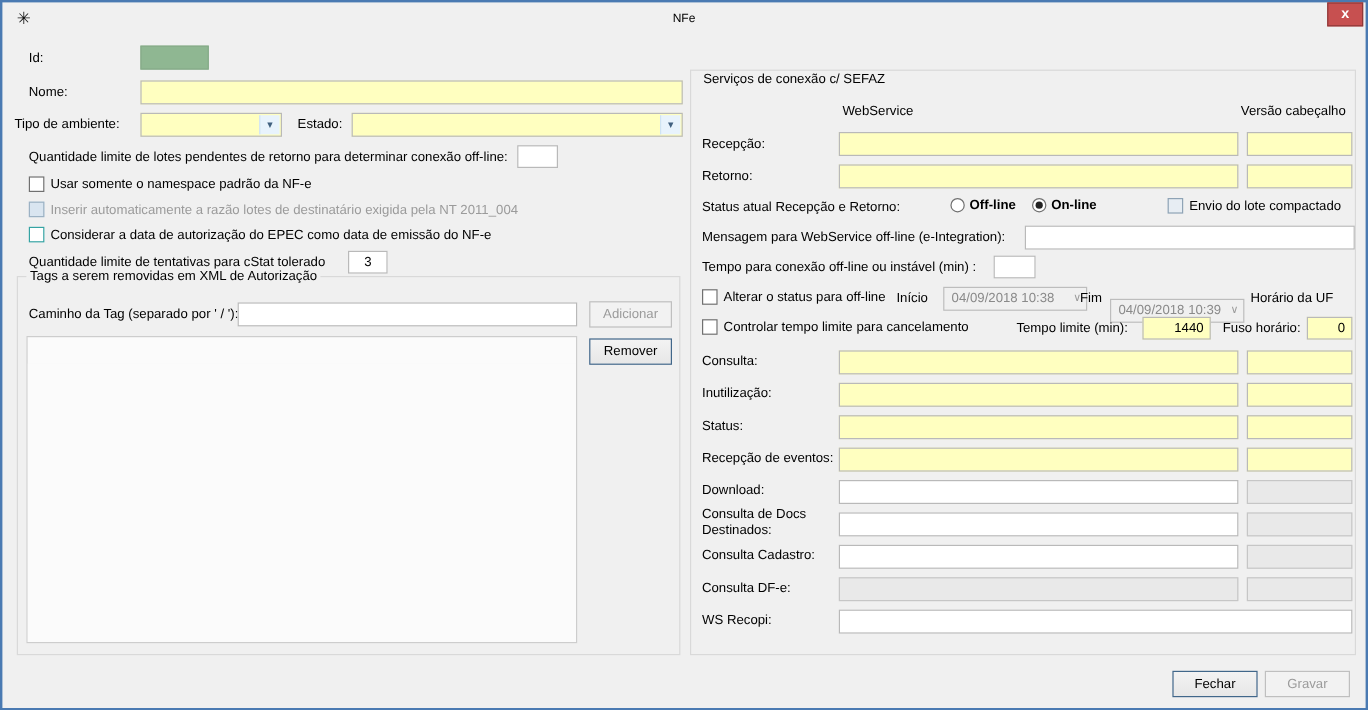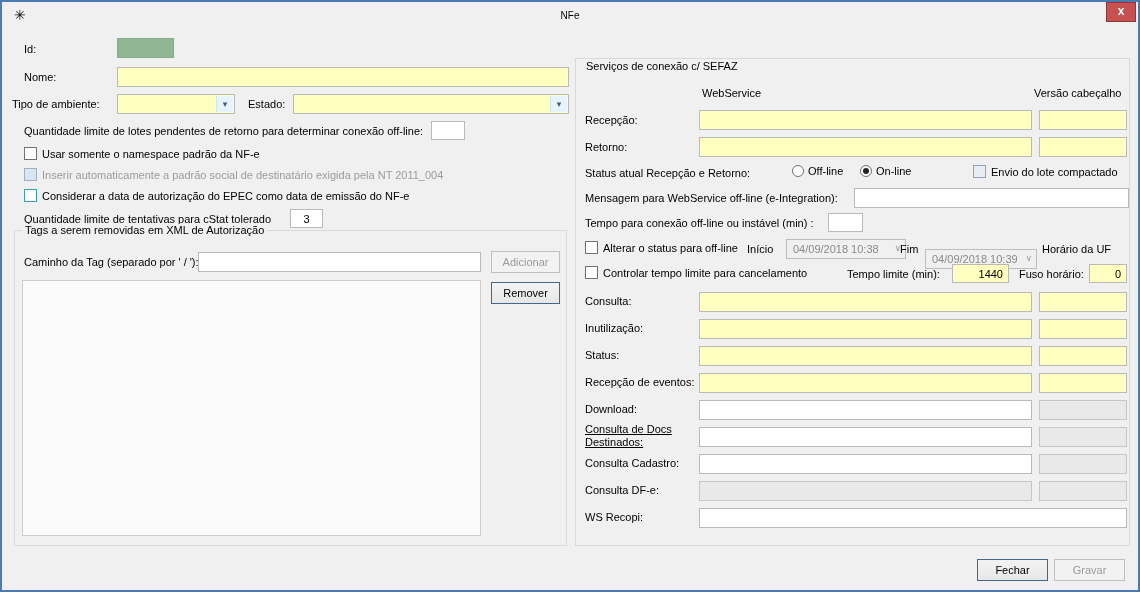--- a/index.html
+++ b/index.html
@@ -9,41 +9,41 @@
     background:#9a9a9a;
   }
   .window{position:absolute;inset:0;box-sizing:border-box;border:2px solid #4a7ab2;background:#f0f0f0;}
   .titlebar{position:absolute;left:0;right:0;top:0;height:28px;text-align:center;}
   .title{line-height:28px;font-size:10px;}
   .app-icon{position:absolute;left:12px;top:6px;font-size:14px;line-height:14px;color:#111;}
   .close-btn{position:absolute;right:2px;top:0;width:30px;height:20px;box-sizing:border-box;
     background:#c75050;border:1px solid #8e3838;color:#fff;text-align:center;line-height:17px;
     font-weight:bold;font-size:12px;cursor:pointer;}
   .lbl{position:absolute;white-space:nowrap;}
-  .lbl.wrap{white-space:normal;line-height:13px;text-decoration:underline;}
+  .lbl.wrap{white-space:normal;line-height:13px;}
   .inp{position:absolute;box-sizing:border-box;height:20px;border:1px solid #b9b9b9;background:#fff;
     font-family:inherit;font-size:11px;padding:0 3px;outline:none;color:#000;}
   .inp.yellow{background:#ffffc0;}
   .inp.gray{background:#e9e9e9;border-color:#c6c6c6;}
   .inp.h19{height:19px;}
   .inp.center{text-align:center;}
   .inp.rt{text-align:right;padding-right:5px;}
   .id-box{position:absolute;width:57px;height:20px;background:#8fb792;border:1px solid #86ab89;box-sizing:border-box;}
   .combo{position:absolute;height:20px;box-sizing:border-box;border:1px solid #b9b9b9;background:#ffffc0;}
   .combo .arrow{position:absolute;right:1px;top:1px;bottom:1px;width:16px;display:flex;align-items:center;
     justify-content:center;color:#41617f;font-size:9px;background:#e8f3fc;border-left:1px solid #cfe3f2;}
   .picker{position:absolute;height:20px;box-sizing:border-box;border:1px solid #bdbdbd;background:#f0f0f0;
     color:#8a8a8a;padding:3px 18px 0 6px;white-space:nowrap;}
   .picker .arrow{position:absolute;right:4px;top:3px;color:#9a9a9a;font-size:9px;}
   .cb-row{position:absolute;display:flex;align-items:center;white-space:nowrap;cursor:default;}
   .cb{width:13px;height:13px;box-sizing:border-box;border:1px solid #707070;background:#fff;margin-right:5px;flex:0 0 auto;}
   .cb.teal{border-color:#35a3a3;}
   .cb.dis{background:#d9e5f0;border-color:#9cb2c4;}
   .cb.tint{background:#e7edf3;border-color:#8fa3b5;}
-  .radio-row{position:absolute;display:flex;align-items:flex-end;white-space:nowrap;cursor:default;}
+  .radio-row{position:absolute;display:flex;align-items:flex-end;white-space:nowrap;cursor:default;font-weight:bold;}
   .radio{width:12px;height:12px;border-radius:50%;box-sizing:border-box;border:1px solid #707070;background:#fff;
     margin-right:4px;position:relative;flex:0 0 auto;}
   .radio.checked::after{content:"";position:absolute;left:2px;top:2px;width:6px;height:6px;border-radius:50%;background:#232323;}
   .group{position:absolute;border:1px solid #d9d9d9;box-sizing:border-box;}
   .group-label{position:absolute;background:#f0f0f0;padding:0 3px;white-space:nowrap;}
   .grid{position:absolute;box-sizing:border-box;border:1px solid #cdcdcd;background:#fbfbfb;overflow:hidden;}
   .grid-header{height:22px;display:flex;border-bottom:1px solid #cdcdcd;background:linear-gradient(#ffffff,#f1f1f1);}
   .grid-corner{width:15px;border-right:1px solid #d6d6d6;box-sizing:border-box;}
   .grid-col{flex:1;display:flex;align-items:center;justify-content:center;}
   .grid-body{position:absolute;top:22px;left:0;right:0;bottom:0;background:#fbfbfb;}
@@ -84,21 +84,21 @@
   <span class="lbl" style="left:22px;top:123px">Quantidade limite de lotes pendentes de retorno para determinar conexão off-line:</span>
   <input class="inp h19" style="left: 429px; top: 119px; width: 34px;">
 
   <div class="cb-row" style="left:22px;top:145px">
     <span class="cb"></span>
     <span class="txt">Usar somente o namespace padrão da NF-e</span>
   </div>
 
   <div class="cb-row" style="left:22px;top:166px">
     <span class="cb dis"></span>
-    <span class="txt lbl-x" style="color:#9b9b9b">Inserir automaticamente a padrão social de destinatário exigida pela NT 2011_004</span>
+    <span class="txt lbl-x" style="color:#9b9b9b">Inserir automaticamente a razão lotes de destinatário exigida pela NT 2011_004</span>
   </div>
 
   <div class="cb-row" style="left:22px;top:187px">
     <span class="cb teal"></span>
     <span class="txt">Considerar a data de autorização do EPEC como data de emissão do NF-e</span>
   </div>
 
   <span class="lbl" style="left:22px;top:211px">Quantidade limite de tentativas para cStat tolerado</span>
   <input class="inp h19 center" style="left: 288px; top: 207px; width: 33px;" value="3">
 

